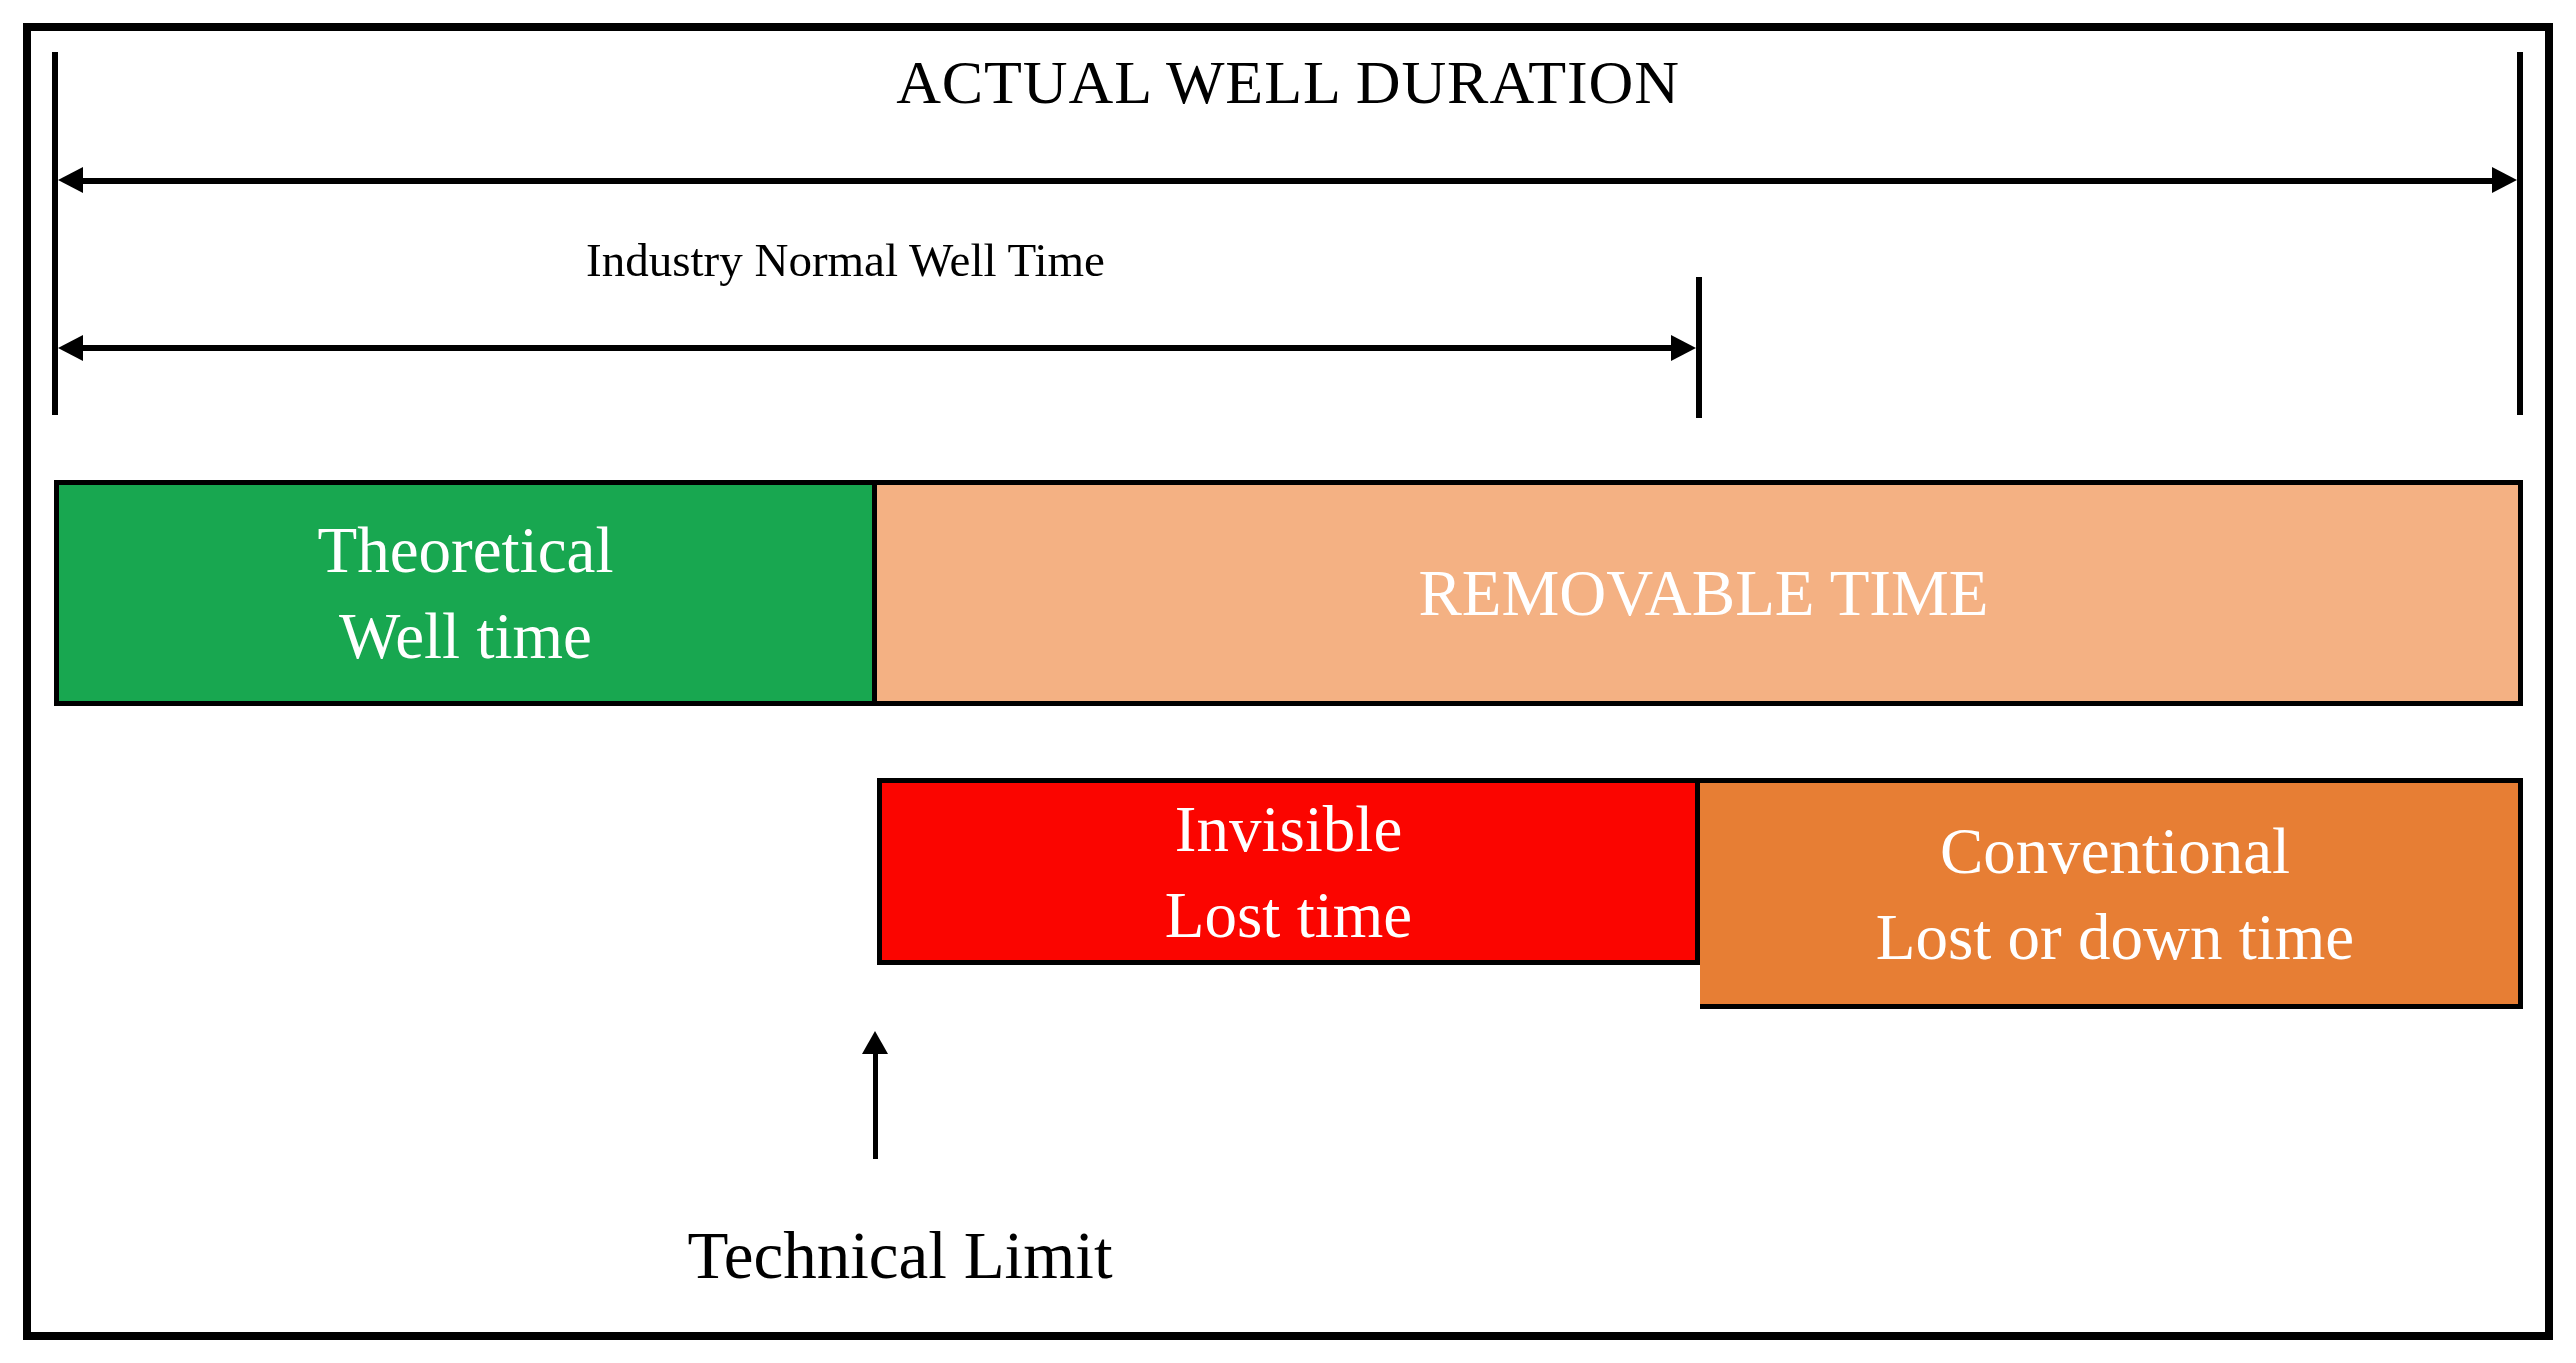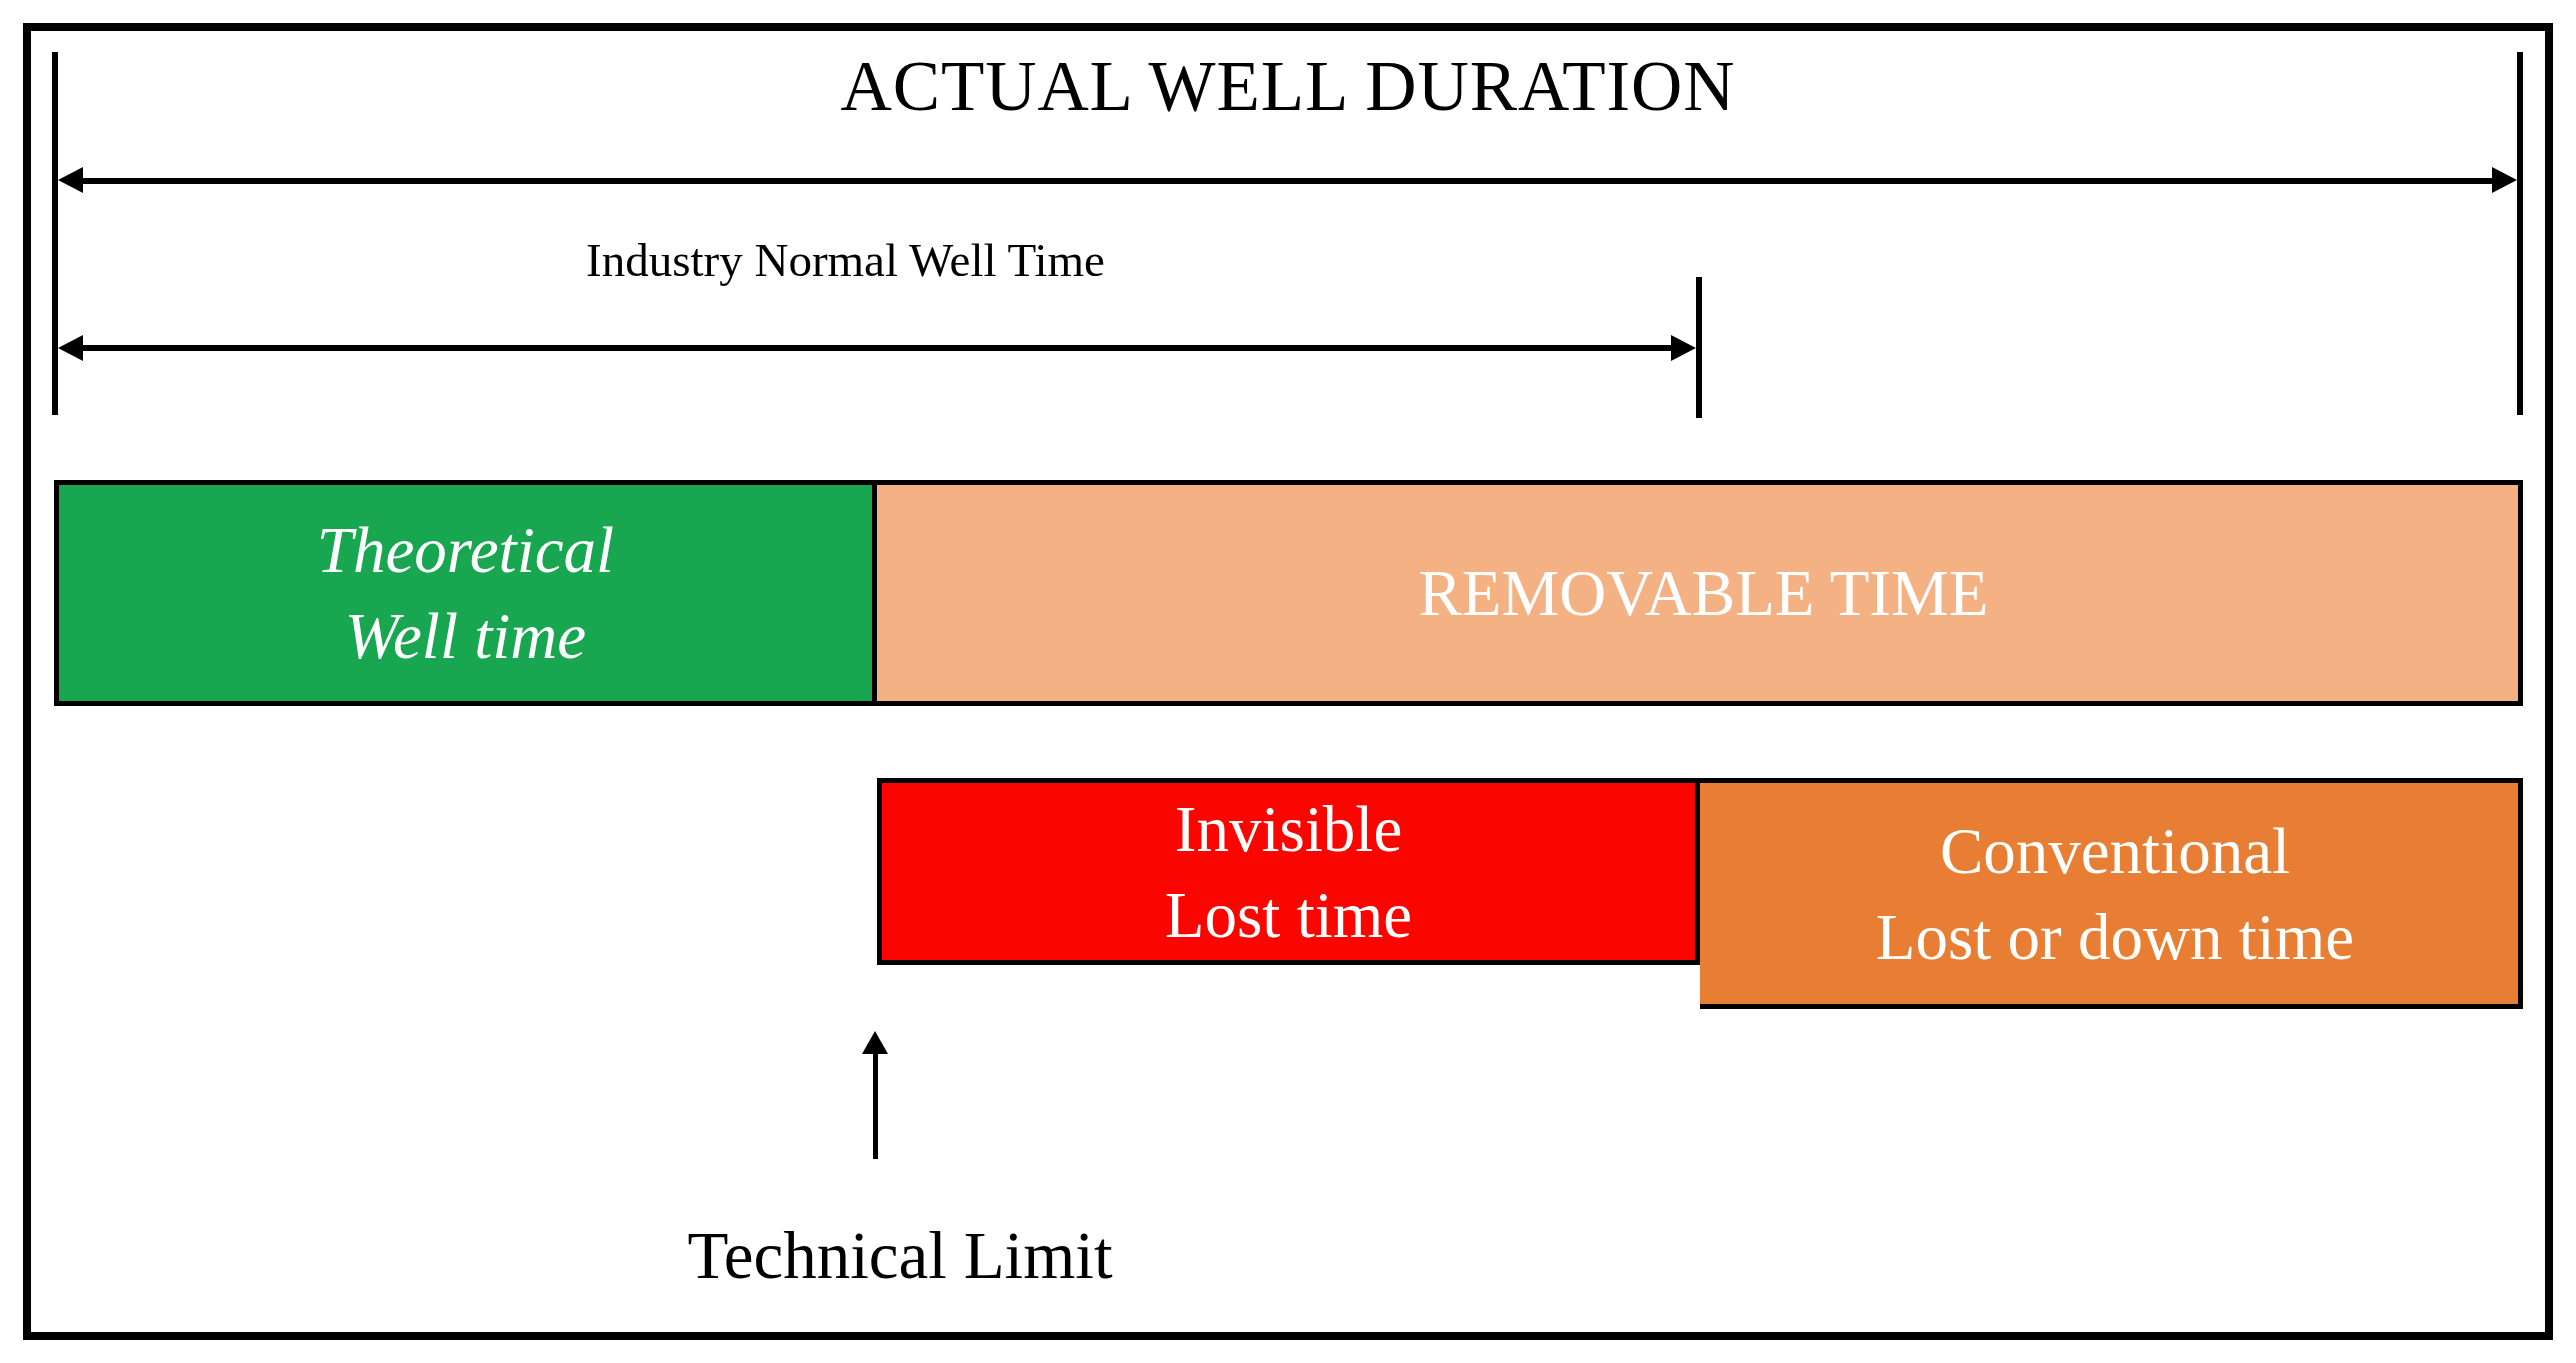--- a/index.html
+++ b/index.html
@@ -17,21 +17,21 @@
   }
   .frame {
     position: absolute;
     left: 22.6px; top: 22.6px; right: 22.6px; bottom: 22.6px;
     border: 8.1px solid #000000;
   }
   .title {
     position: absolute;
     top: 51px; left: 0; right: 0;
     text-align: center;
-    font-size: 71px;
+    font-size: 62px;
     line-height: 1;
     color: #000000;
     letter-spacing: 0.9px;
   }
   .label {
     position: absolute;
     color: #000000;
     font-size: 47px;
     line-height: 1;
     text-align: center;
@@ -123,21 +123,21 @@
 
   <div class="label industry-label">Industry Normal Well Time</div>
 
   <div>
     <div class="tick tick-mid"></div>
     <div class="head head-left h2l"></div>
     <div class="shaft-h shaft2"></div>
     <div class="head head-right h2r"></div>
   </div>
 
-  <div class="bar bar-theoretical" style="background-color: rgb(24, 167, 80); font-style: italic;">
+  <div class="bar bar-theoretical" style="background-color: rgb(24, 167, 80);">
     <div>Theoretical</div>
     <div>Well time</div>
   </div>
 
   <div class="bar bar-removable no-left" style="background-color: rgb(244, 177, 131);">
     <div>REMOVABLE TIME</div>
   </div>
 
   <div class="bar bar-invisible" style="background-color: rgb(251, 5, 0);">
     <div>Invisible</div>

